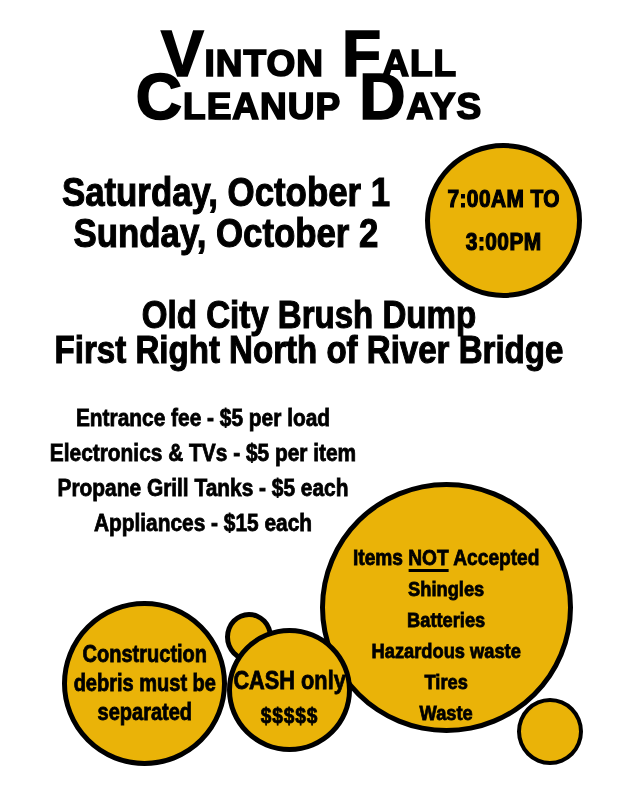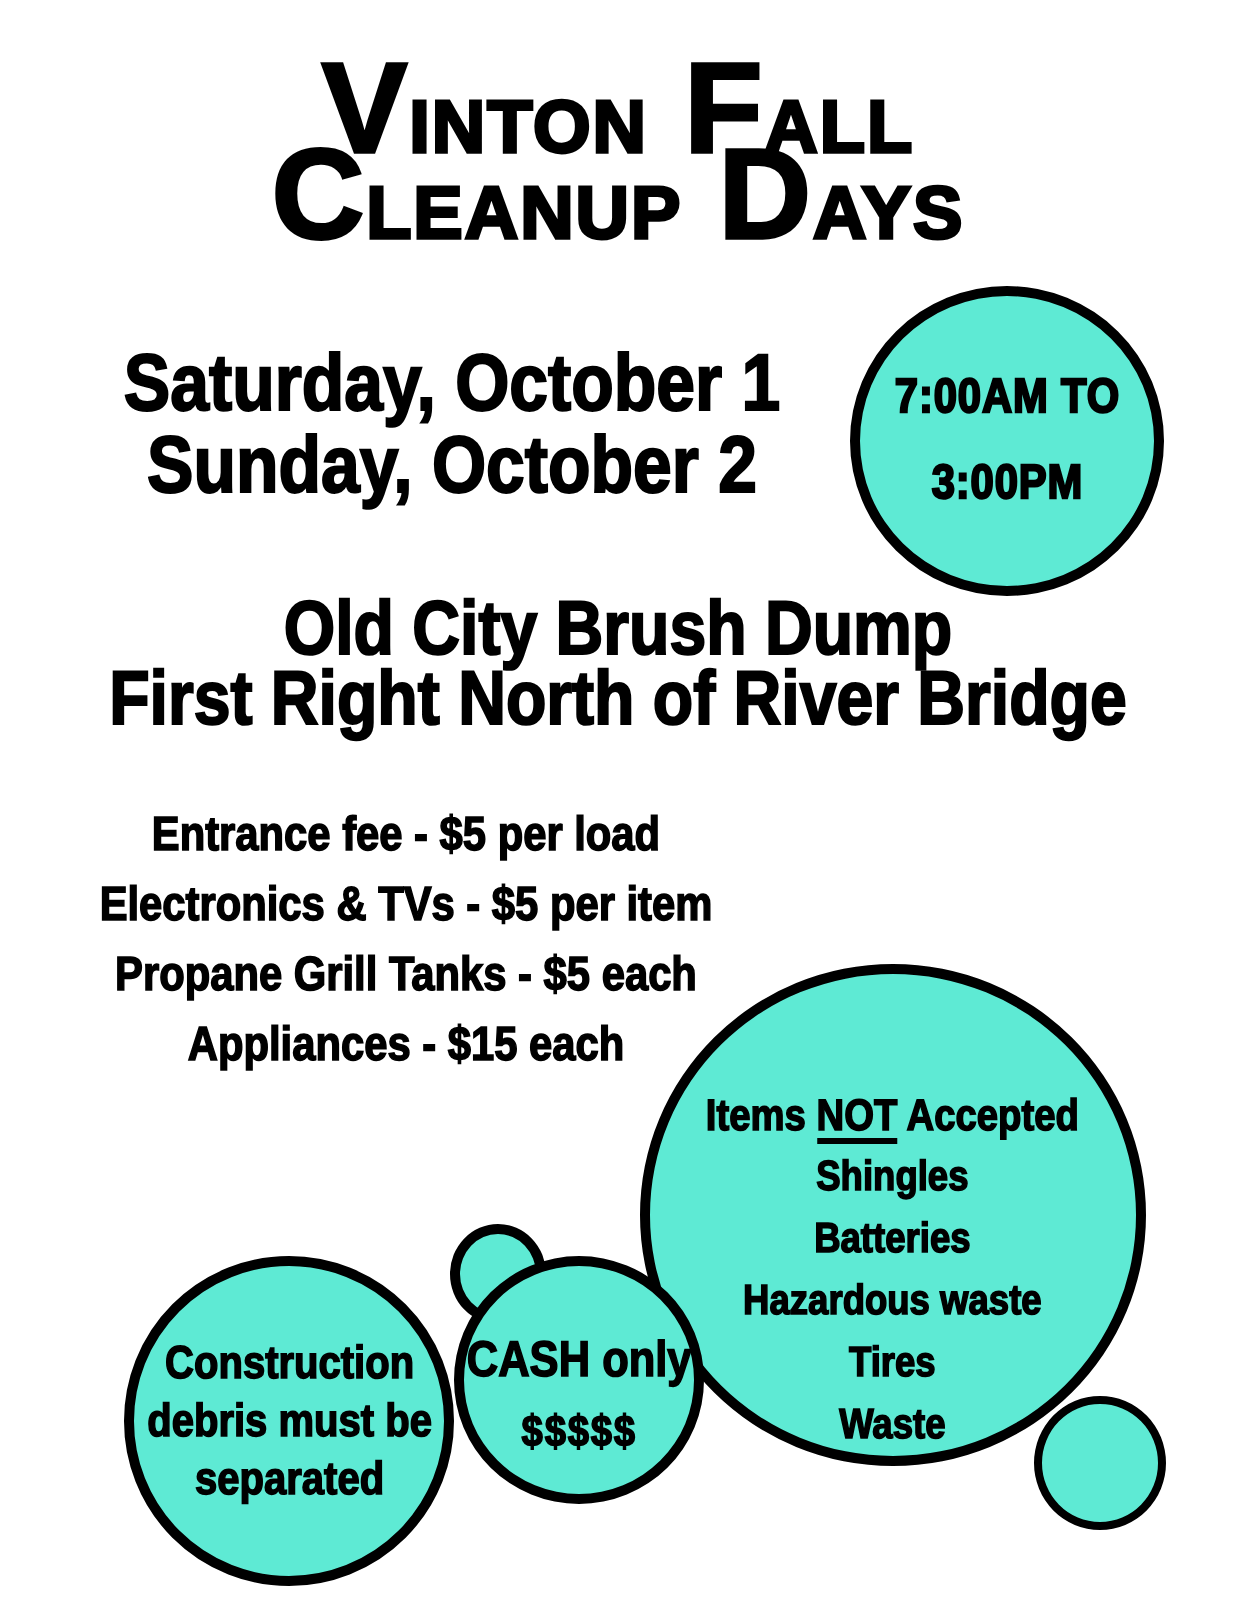--- a/index.html
+++ b/index.html
@@ -33,21 +33,21 @@
     position:absolute; left:26px; top:172px; width:400px;
     text-align:center; font-weight:bold;
     font-size:40px; line-height:41px;
     -webkit-text-stroke:1.1px #000;
     white-space:nowrap;
   }
 
   
   .circle {
     position:absolute; border-radius:50%;
-    background:#5eead4; border:5px solid #000;
+    background:#eab308; border:5px solid #000;
     display:flex; flex-direction:column;
     align-items:center; justify-content:center;
     text-align:center;
   }
 
   
   .time-circle { left:425px; top:143px; width:157px; height:155px; }
   .time-text {
     display:flex; flex-direction:column; gap:15px;
     font-size:24px; font-weight:bold; letter-spacing:0.5px;
@@ -79,21 +79,21 @@
     font-size:21px; font-weight:bold; line-height:31px;
     -webkit-text-stroke:0.8px #000; white-space:nowrap;
   }
   .na-heading { font-size:22px; }
   .underl {
     display:inline-block; line-height:1.02;
     border-bottom:3px solid #000;
   }
 
   
-  .construction-circle { left:62px; top:628px; width:165px; height:165px; z-index:2; }
+  .construction-circle { left:62px; top:601px; width:165px; height:165px; z-index:2; }
   .construction-text {
     font-size:23px; font-weight:bold; line-height:29px;
     -webkit-text-stroke:0.8px #000; white-space:nowrap;
   }
 
   
   .mid-circle { left:225px; top:612px; width:48px; height:50px; z-index:1; }
 
   
   .cash-circle { left:227px; top:628px; width:125px; height:124px; z-index:3; padding-top:14px; }

